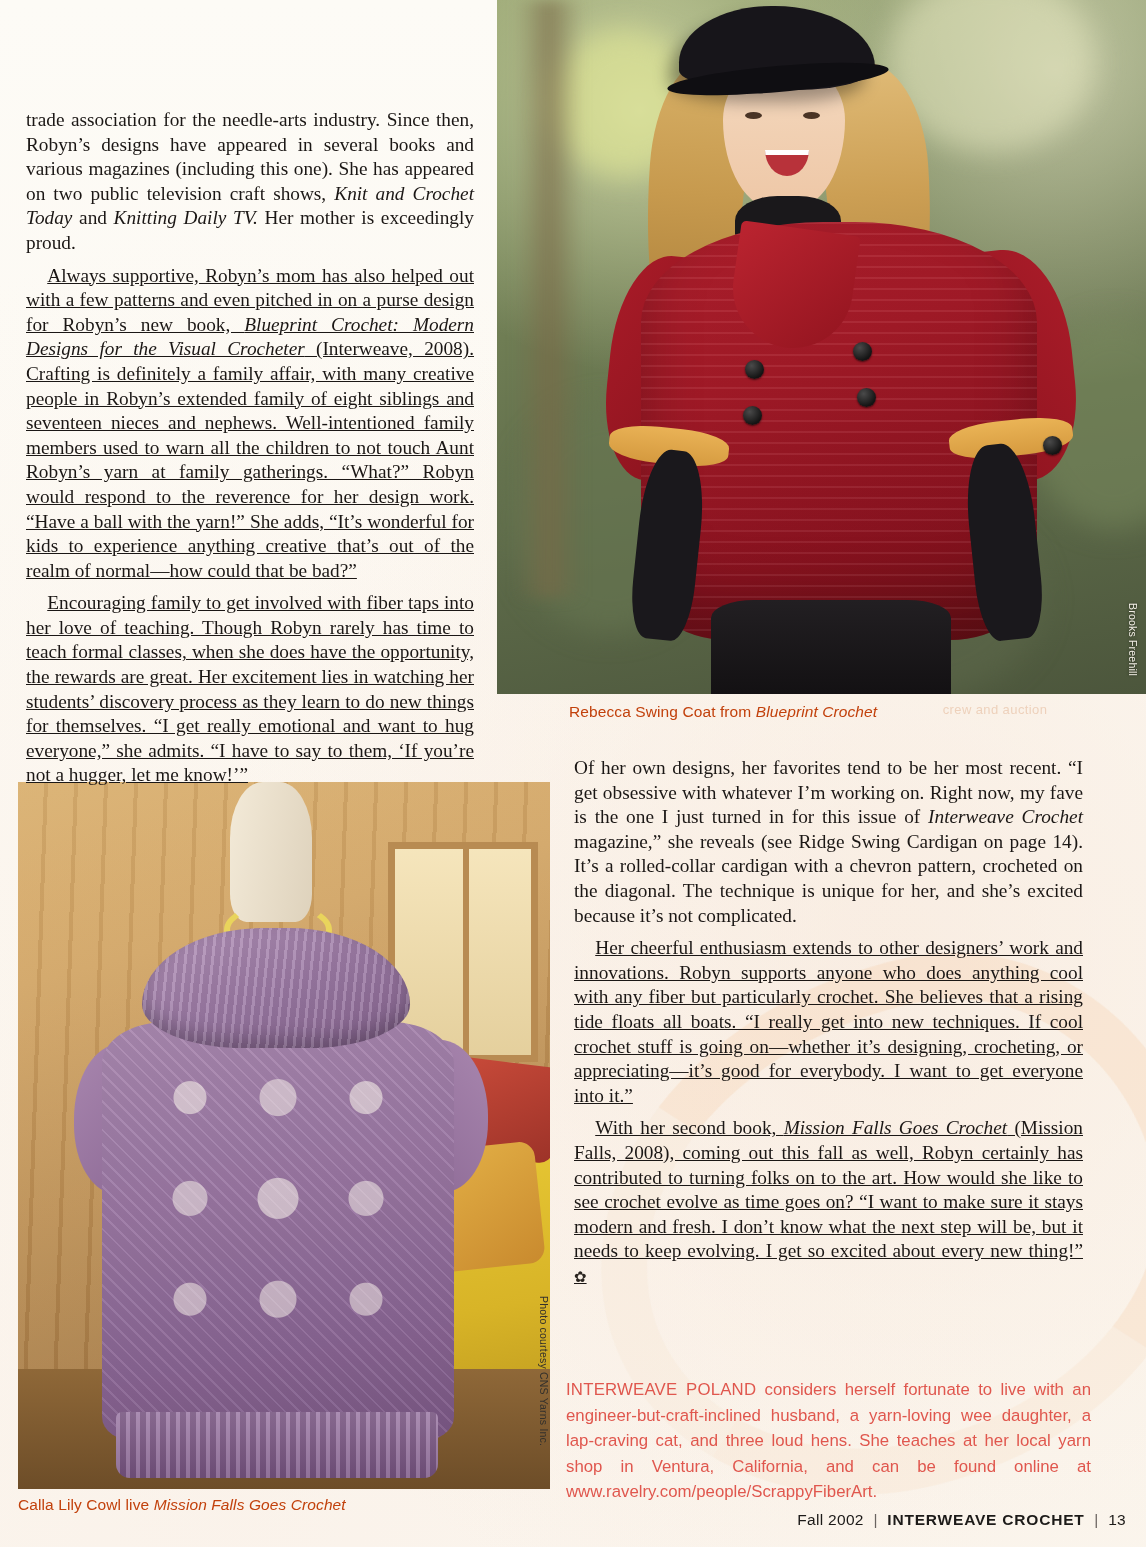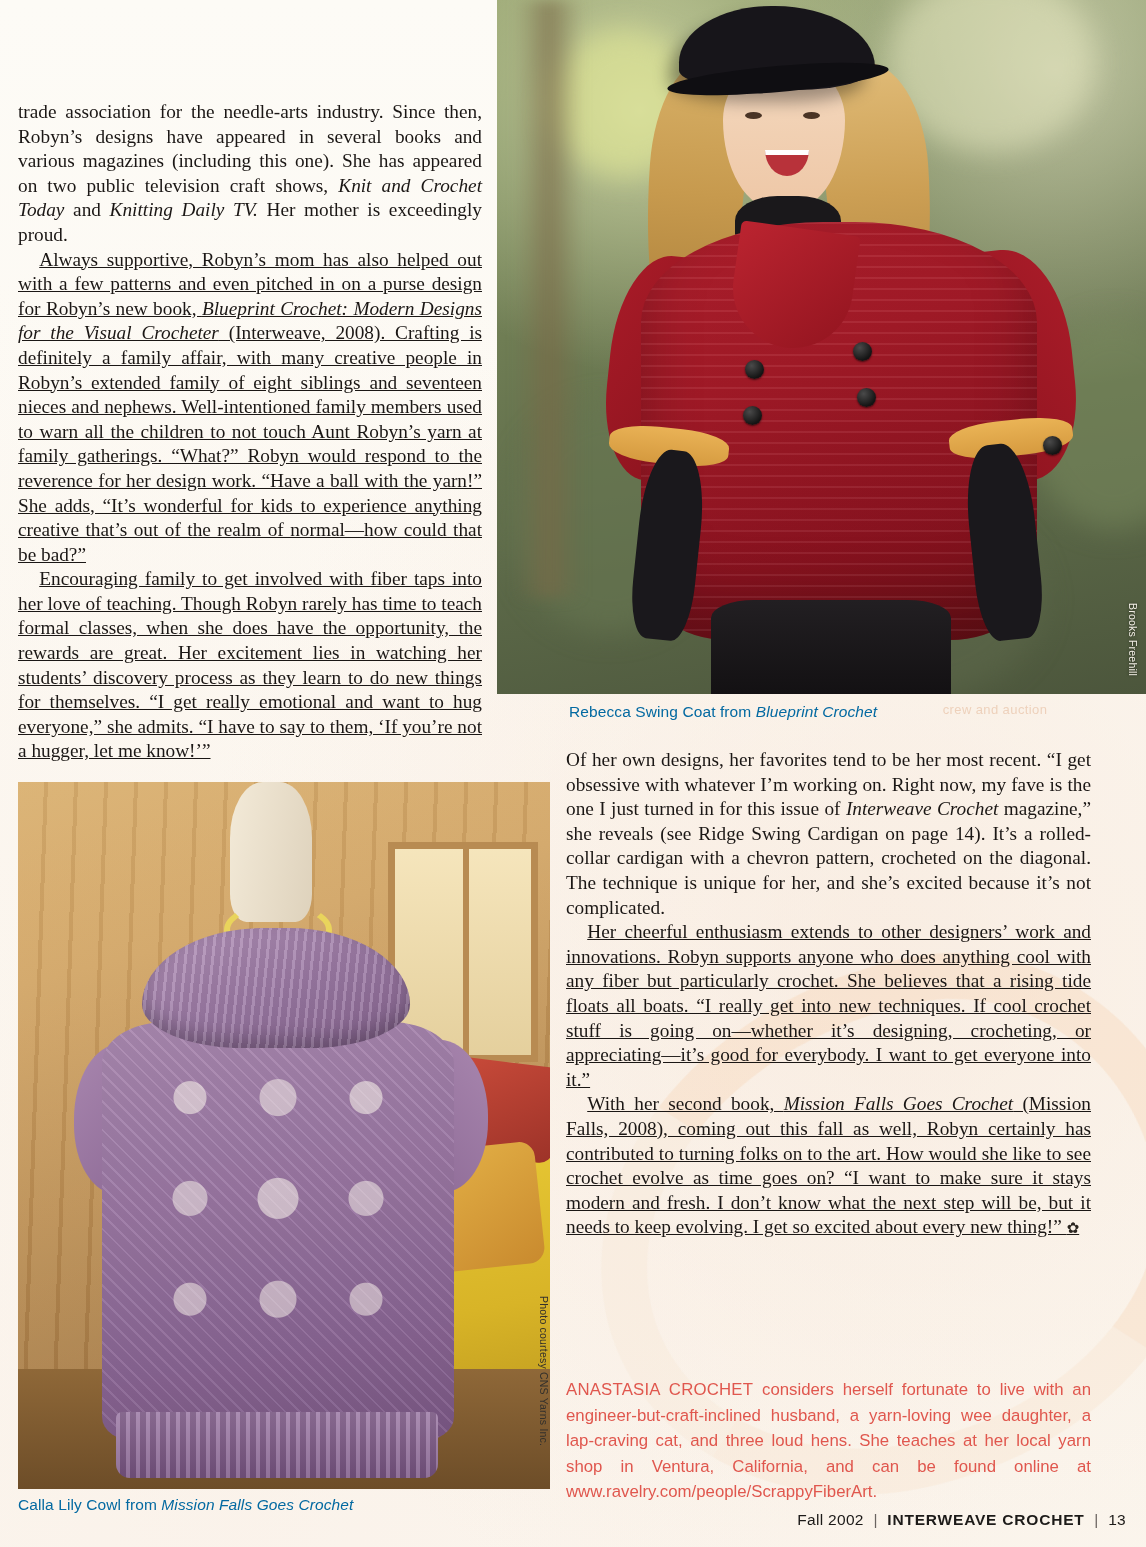--- a/index.html
+++ b/index.html
@@ -63,21 +63,21 @@
   .col {
     position: absolute;
     font-size: 19.3px;
     line-height: 1.275;
     color: #1b1715;
     text-align: justify;
     -webkit-hyphens: none;
     hyphens: none;
   }
   .col p {
-    margin: 0;
+    margin: 8px;
   }
   .col p + p {
     text-indent: 1.1em;
     text-decoration: underline;
   }
   .col em { font-style: italic; }
 
   #col-left-top {
     left: 18px;
     top: 100px;
@@ -451,21 +451,21 @@
   #credit-calla-lily-out {
     left: 538px;
     top: 1296px;
   }
 
   
   .caption {
     position: absolute;
     font-family: "Liberation Sans", sans-serif;
     font-size: 15.5px;
-    color: #0369a1;
+    color: #c2410c;
     letter-spacing: 0.1px;
   }
   .caption em { font-style: italic; }
   #caption-swing-coat {
     left: 569px;
     top: 703px;
   }
   #caption-calla-lily {
     left: 18px;
     top: 1496px;
@@ -575,37 +575,37 @@
   <div class="body">
     <div class="lace"></div>
   </div>
   <div class="hem"></div>
   <div class="cowl"></div>
 </div>
 
 <div class="credit-outside" id="credit-calla-lily-out">Photo courtesy CNS Yarns Inc.</div>
 
 <div class="caption" id="caption-calla-lily">
-  <span>Calla Lily Cowl from </span><em>Mission Falls Goes Crochet</em>
+  <span>Calla Lily Cowl live </span><em>Mission Falls Goes Crochet</em>
 </div>
 
 <div class="col" id="col-left-top">
   <p>trade association for the needle-arts industry. Since then, Robyn’s designs have appeared in several books and various magazines (including this one). She has appeared on two public television craft shows, <em>Knit and Crochet Today</em> and <em>Knitting Daily TV.</em> Her mother is exceedingly proud.</p>
   <p>Always supportive, Robyn’s mom has also helped out with a few patterns and even pitched in on a purse design for Robyn’s new book, <em>Blueprint Crochet: Modern Designs for the Visual Crocheter</em> (Interweave, 2008). Crafting is definitely a family affair, with many creative people in Robyn’s extended family of eight siblings and seventeen nieces and nephews. Well-intentioned family members used to warn all the children to not touch Aunt Robyn’s yarn at family gatherings. “What?” Robyn would respond to the reverence for her design work. “Have a ball with the yarn!” She adds, “It’s wonderful for kids to experience anything creative that’s out of the realm of normal—how could that be bad?”</p>
   <p>Encouraging family to get involved with fiber taps into her love of teaching. Though Robyn rarely has time to teach formal classes, when she does have the opportunity, the rewards are great. Her excitement lies in watching her students’ discovery process as they learn to do new things for themselves. “I get really emotional and want to hug everyone,” she admits. “I have to say to them, ‘If you’re not a hugger, let me know!’”</p>
 </div>
 
 <div class="col" id="col-right-bottom">
   <p>Of her own designs, her favorites tend to be her most recent. “I get obsessive with whatever I’m working on. Right now, my fave is the one I just turned in for this issue of <em>Interweave Crochet</em> magazine,” she reveals (see Ridge Swing Cardigan on page 14). It’s a rolled-collar cardigan with a chevron pattern, crocheted on the diagonal. The technique is unique for her, and she’s excited because it’s not complicated.</p>
   <p>Her cheerful enthusiasm extends to other designers’ work and innovations. Robyn supports anyone who does anything cool with any fiber but particularly crochet. She believes that a rising tide floats all boats. “I really get into new techniques. If cool crochet stuff is going on—whether it’s designing, crocheting, or appreciating—it’s good for everybody. I want to get everyone into it.”</p>
   <p>With her second book, <em>Mission Falls Goes Crochet</em> (Mission Falls, 2008), coming out this fall as well, Robyn certainly has contributed to turning folks on to the art. How would she like to see crochet evolve as time goes on? “I want to make sure it stays modern and fresh. I don’t know what the next step will be, but it needs to keep evolving. I get so excited about every new thing!” <span class="floret">✿</span></p>
 </div>
 
 <div id="author-bio">
-  <span class="name">ANASTASIA CROCHET</span><span> considers herself fortunate to live with an engineer-but-craft-inclined husband, a yarn-loving wee daughter, a lap-craving cat, and three loud hens. She teaches at her local yarn shop in Ventura, California, and can be found online at www.ravelry.com/people/ScrappyFiberArt.</span>
+  <span class="name">INTERWEAVE POLAND</span><span> considers herself fortunate to live with an engineer-but-craft-inclined husband, a yarn-loving wee daughter, a lap-craving cat, and three loud hens. She teaches at her local yarn shop in Ventura, California, and can be found online at www.ravelry.com/people/ScrappyFiberArt.</span>
 </div>
 
 <div id="footer">
   <span>Fall 2002</span>
   <span class="sep">|</span>
   <span class="mag">INTERWEAVE CROCHET</span>
   <span class="sep">|</span>
   <span>13</span>
 </div>
 

